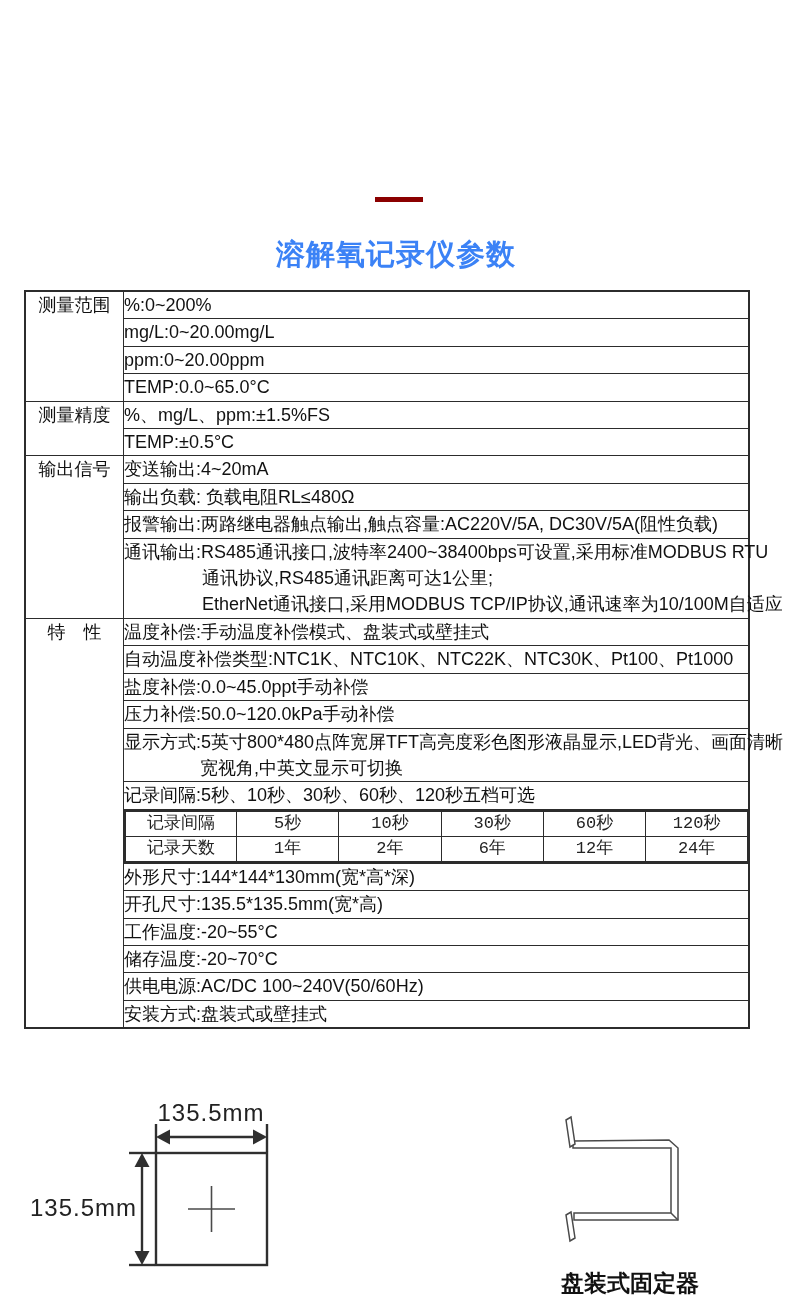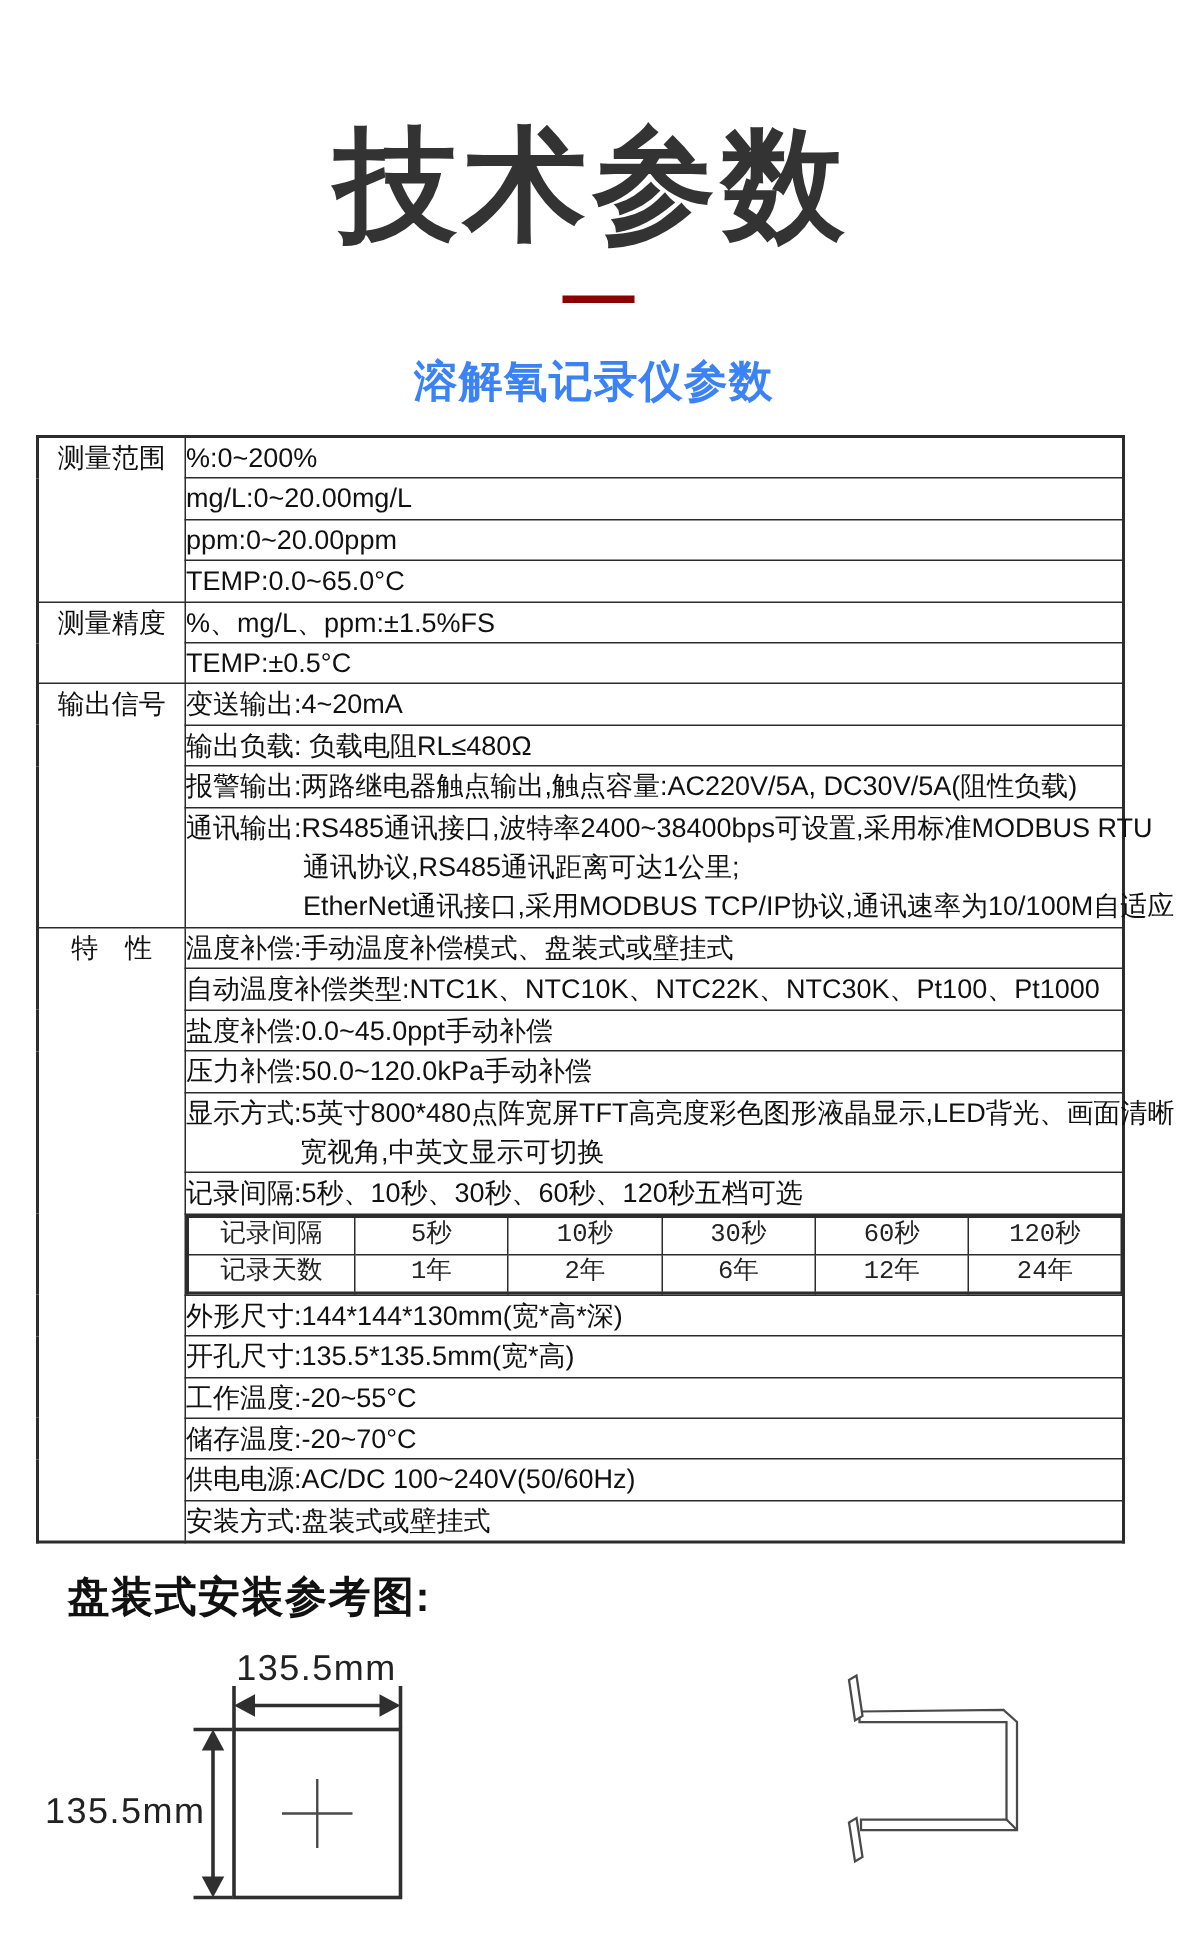--- a/index.html
+++ b/index.html
@@ -42,21 +42,20 @@
   .cap-cutout{left:111px;top:177px;width:140px;text-align:center;}
   .fixer{position:absolute;left:550px;top:1110px;width:160px;height:194px;}
   .fixer svg{position:absolute;left:0;top:0;}
   .cap-fixer{left:0;top:158px;width:160px;text-align:center;font-size:23px;}
 </style>
 </head>
 <body>
 
 <div class="page">
 
-  <div class="title">技术参数</div>
   <div class="dash"></div>
   <div class="subtitle">溶解氧记录仪参数</div>
 
   <div class="spec-wrap">
     <table class="spec">
       <tbody>
           <tr>
             <td class="label-cell" rowspan="4">测量范围</td>
             <td class="value-cell">
               <div>%:0~200%</div>
@@ -194,21 +193,20 @@
           </tr>
           <tr>
             <td class="value-cell">
               <div>安装方式:盘装式或壁挂式</div>
             </td>
           </tr>
         </tbody>
     </table>
   </div>
 
-  <div class="mount-heading">盘装式安装参考图:</div>
 
   <div class="cutout">
     <svg width="290" height="215" viewBox="0 0 290 215">
       <g stroke="#2f2f2f" fill="none">
 
         <rect x="126" y="58" width="111" height="112" stroke-width="2.4" fill="#fff"></rect>
 
         <g stroke="#4a4a4a" stroke-width="1.6">
           <line x1="158" y1="114" x2="205" y2="114"></line>
           <line x1="181.5" y1="91" x2="181.5" y2="137"></line>
@@ -244,15 +242,16 @@
       <g stroke="#4a4a4a" stroke-width="1.5" fill="#fff" stroke-linejoin="miter">
 
         <path d="M23,31 L119,30 L128,38 L128,110 L24,110 L24,103 L121,103 L121,38 L23,38 Z"></path>
         <line x1="121" y1="103" x2="128" y2="110" fill="none"></line>
 
         <path d="M16,10 L21,7 L25,34 L20,37 Z"></path>
 
         <path d="M16,105 L21,102 L25,128 L20,131 Z"></path>
       </g>
     </svg>
+    <div class="diagram-caption cap-fixer">盘装式固定器</div>
   </div>
 
 </div>
 
 </body></html>

